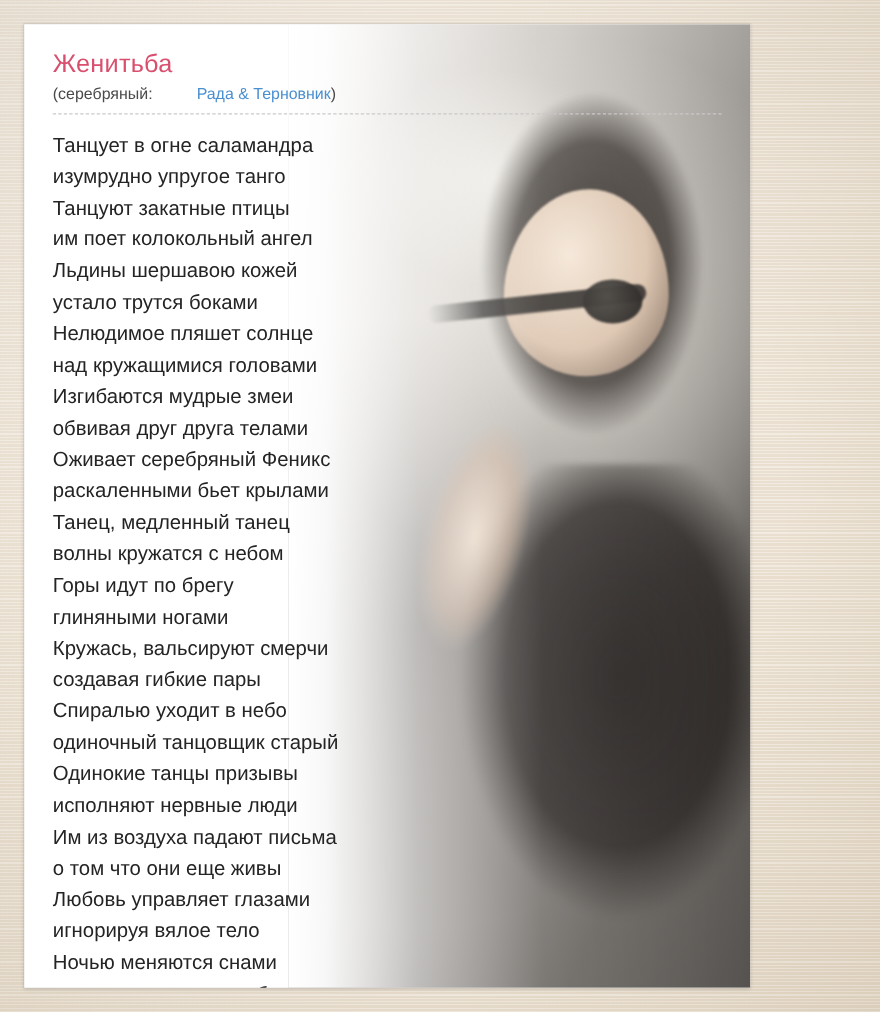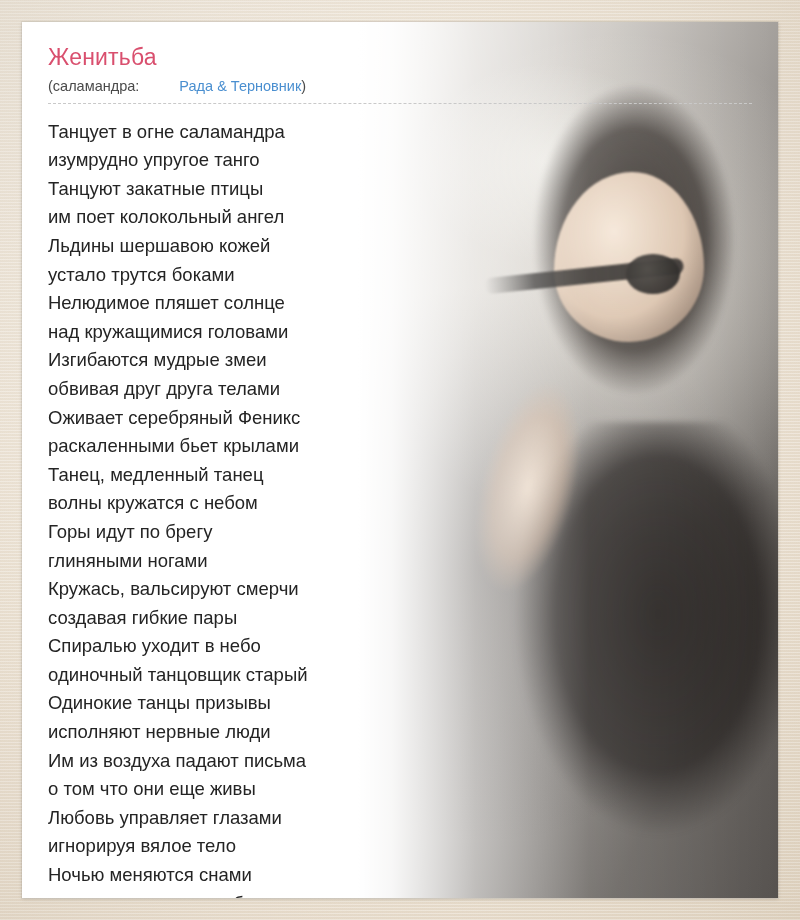--- a/index.html
+++ b/index.html
@@ -30,21 +30,21 @@
     content: "";
     position: absolute;
     inset: 0;
     pointer-events: none;
     background:
       radial-gradient(ellipse at 50% 50%, rgba(0,0,0,0) 55%, rgba(120,95,60,0.10) 100%);
   }
 
   .card {
     position: relative;
-    width: 756px;
+    width: 660px;
     height: 876px;
     box-sizing: border-box;
     background: #ffffff;
     overflow: hidden;
     box-shadow: 0 0 0 1px rgba(0,0,0,0.05), 0 1px 4px rgba(0,0,0,0.14);
   }
 
   
   .photo {
     position: absolute;
@@ -192,21 +192,21 @@
       <div class="arm"></div>
       <div class="mic"></div>
       <div class="mic-head"></div>
       <div class="fade"></div>
     </div>
 
     <div class="content">
       <h1 class="title">Женитьба</h1>
 
       <div class="subtitle">
-        <span>(саламандра: </span><a href="#">Рада &amp; Терновник</a><span>)</span>
+        <span>(серебряный: </span><a href="#">Рада &amp; Терновник</a><span>)</span>
       </div>
 
       <div class="lyrics">Танцует в огне саламандра
 изумрудно упругое танго
 Танцуют закатные птицы
 им поет колокольный ангел
 Льдины шершавою кожей
 устало трутся боками
 Нелюдимое пляшет солнце
 над кружащимися головами

